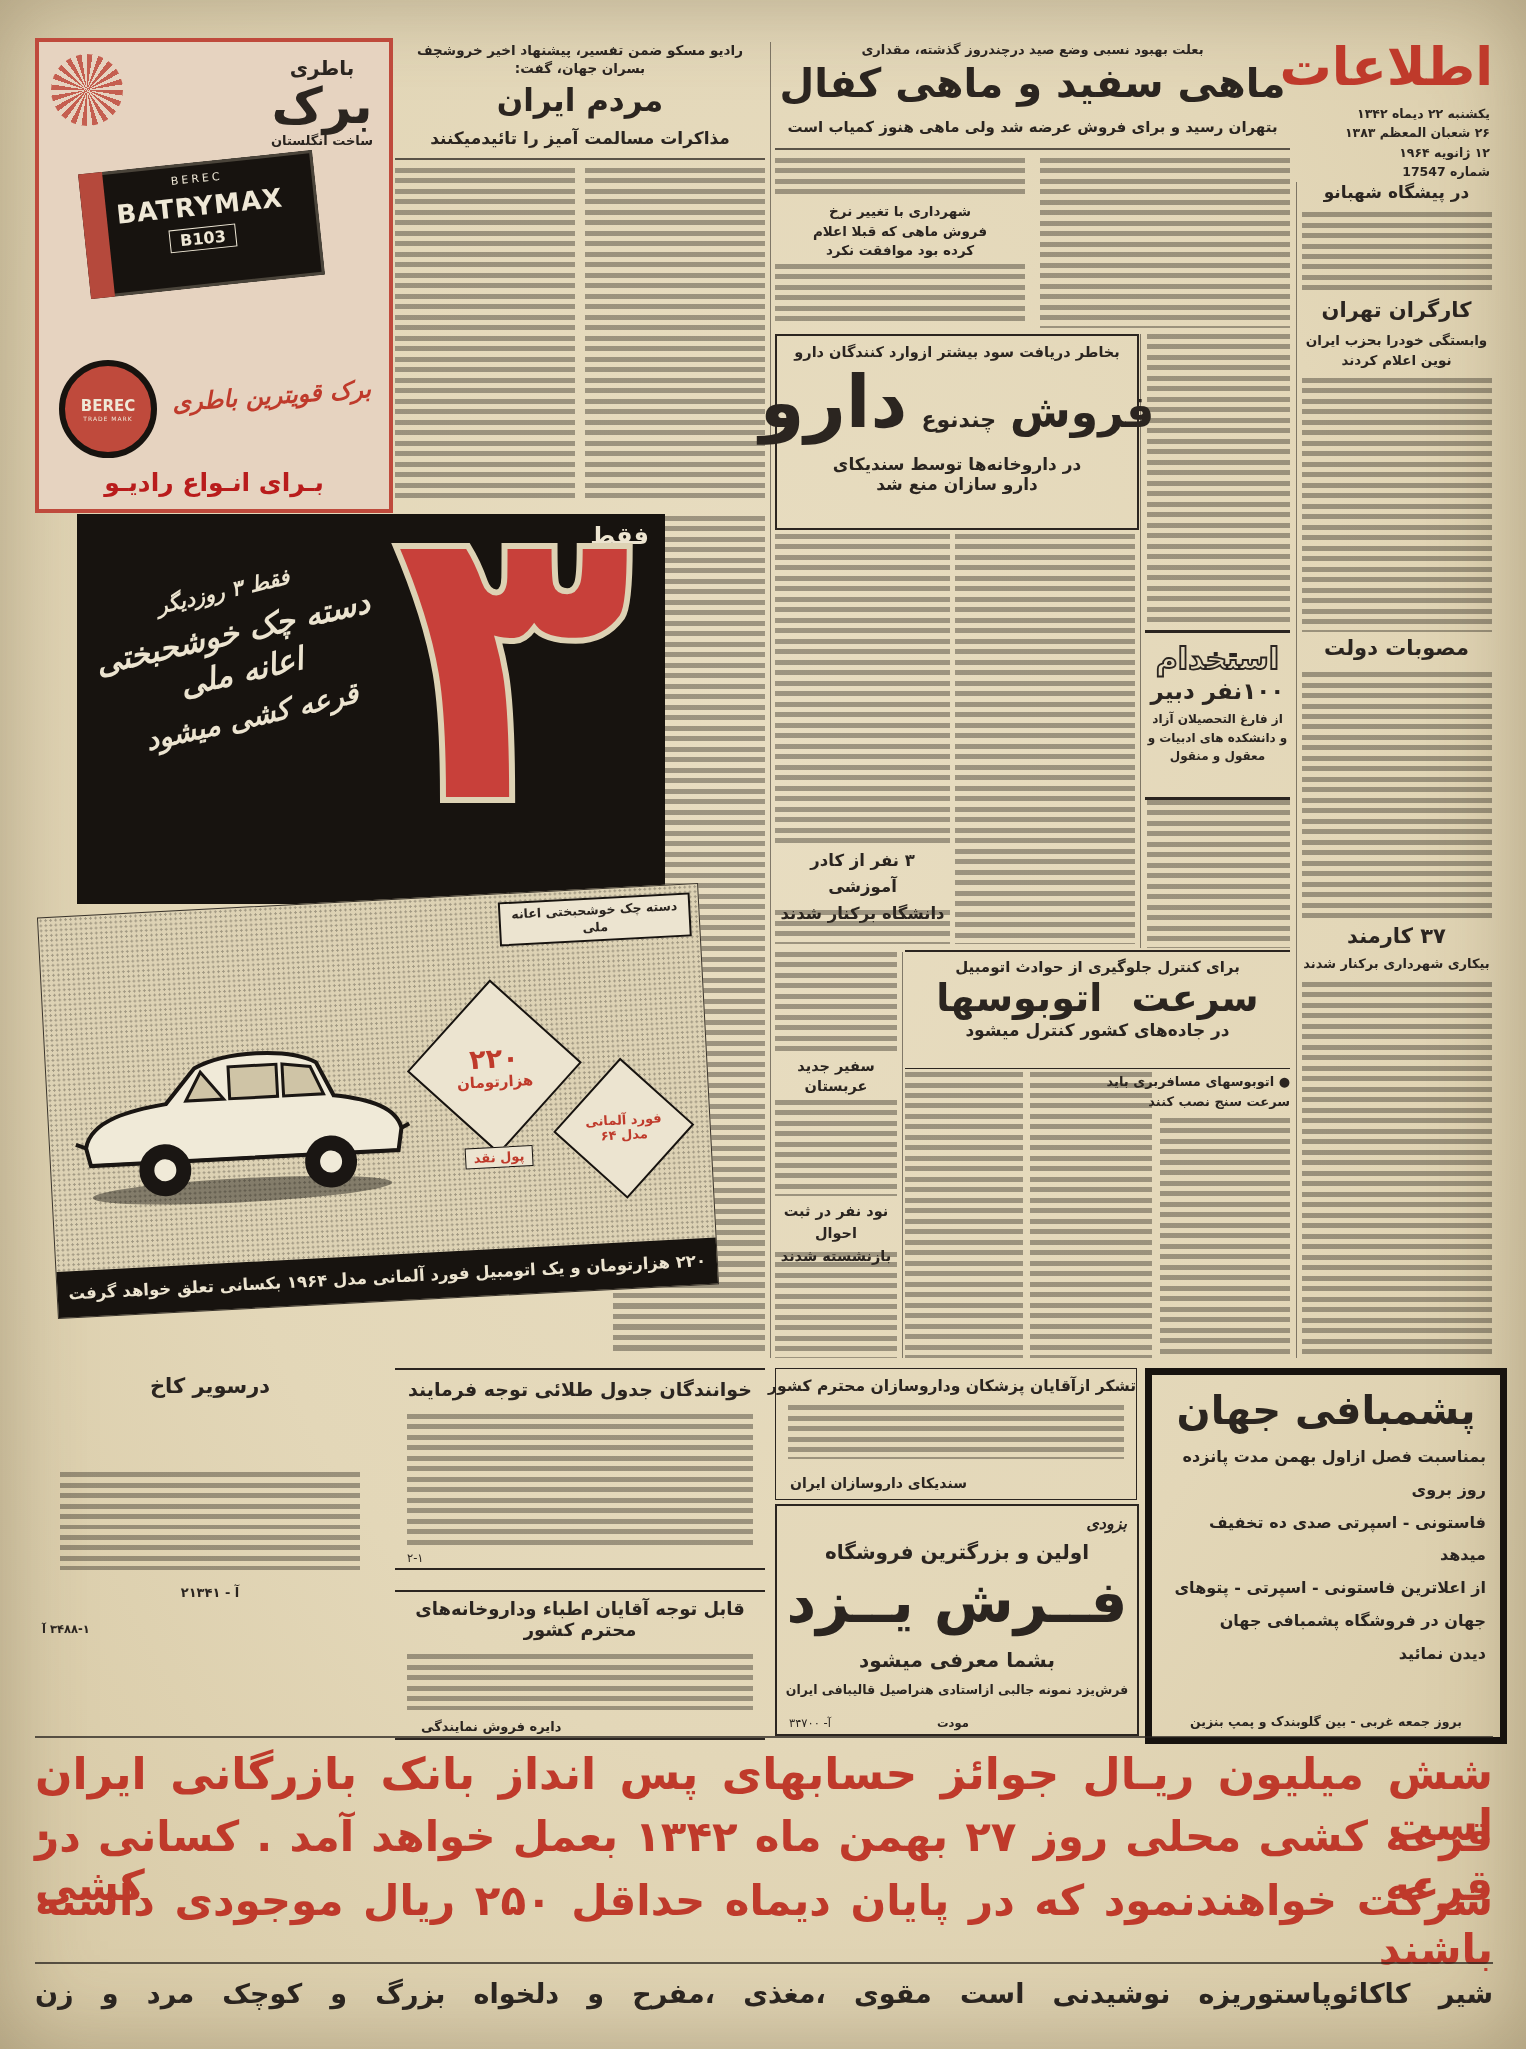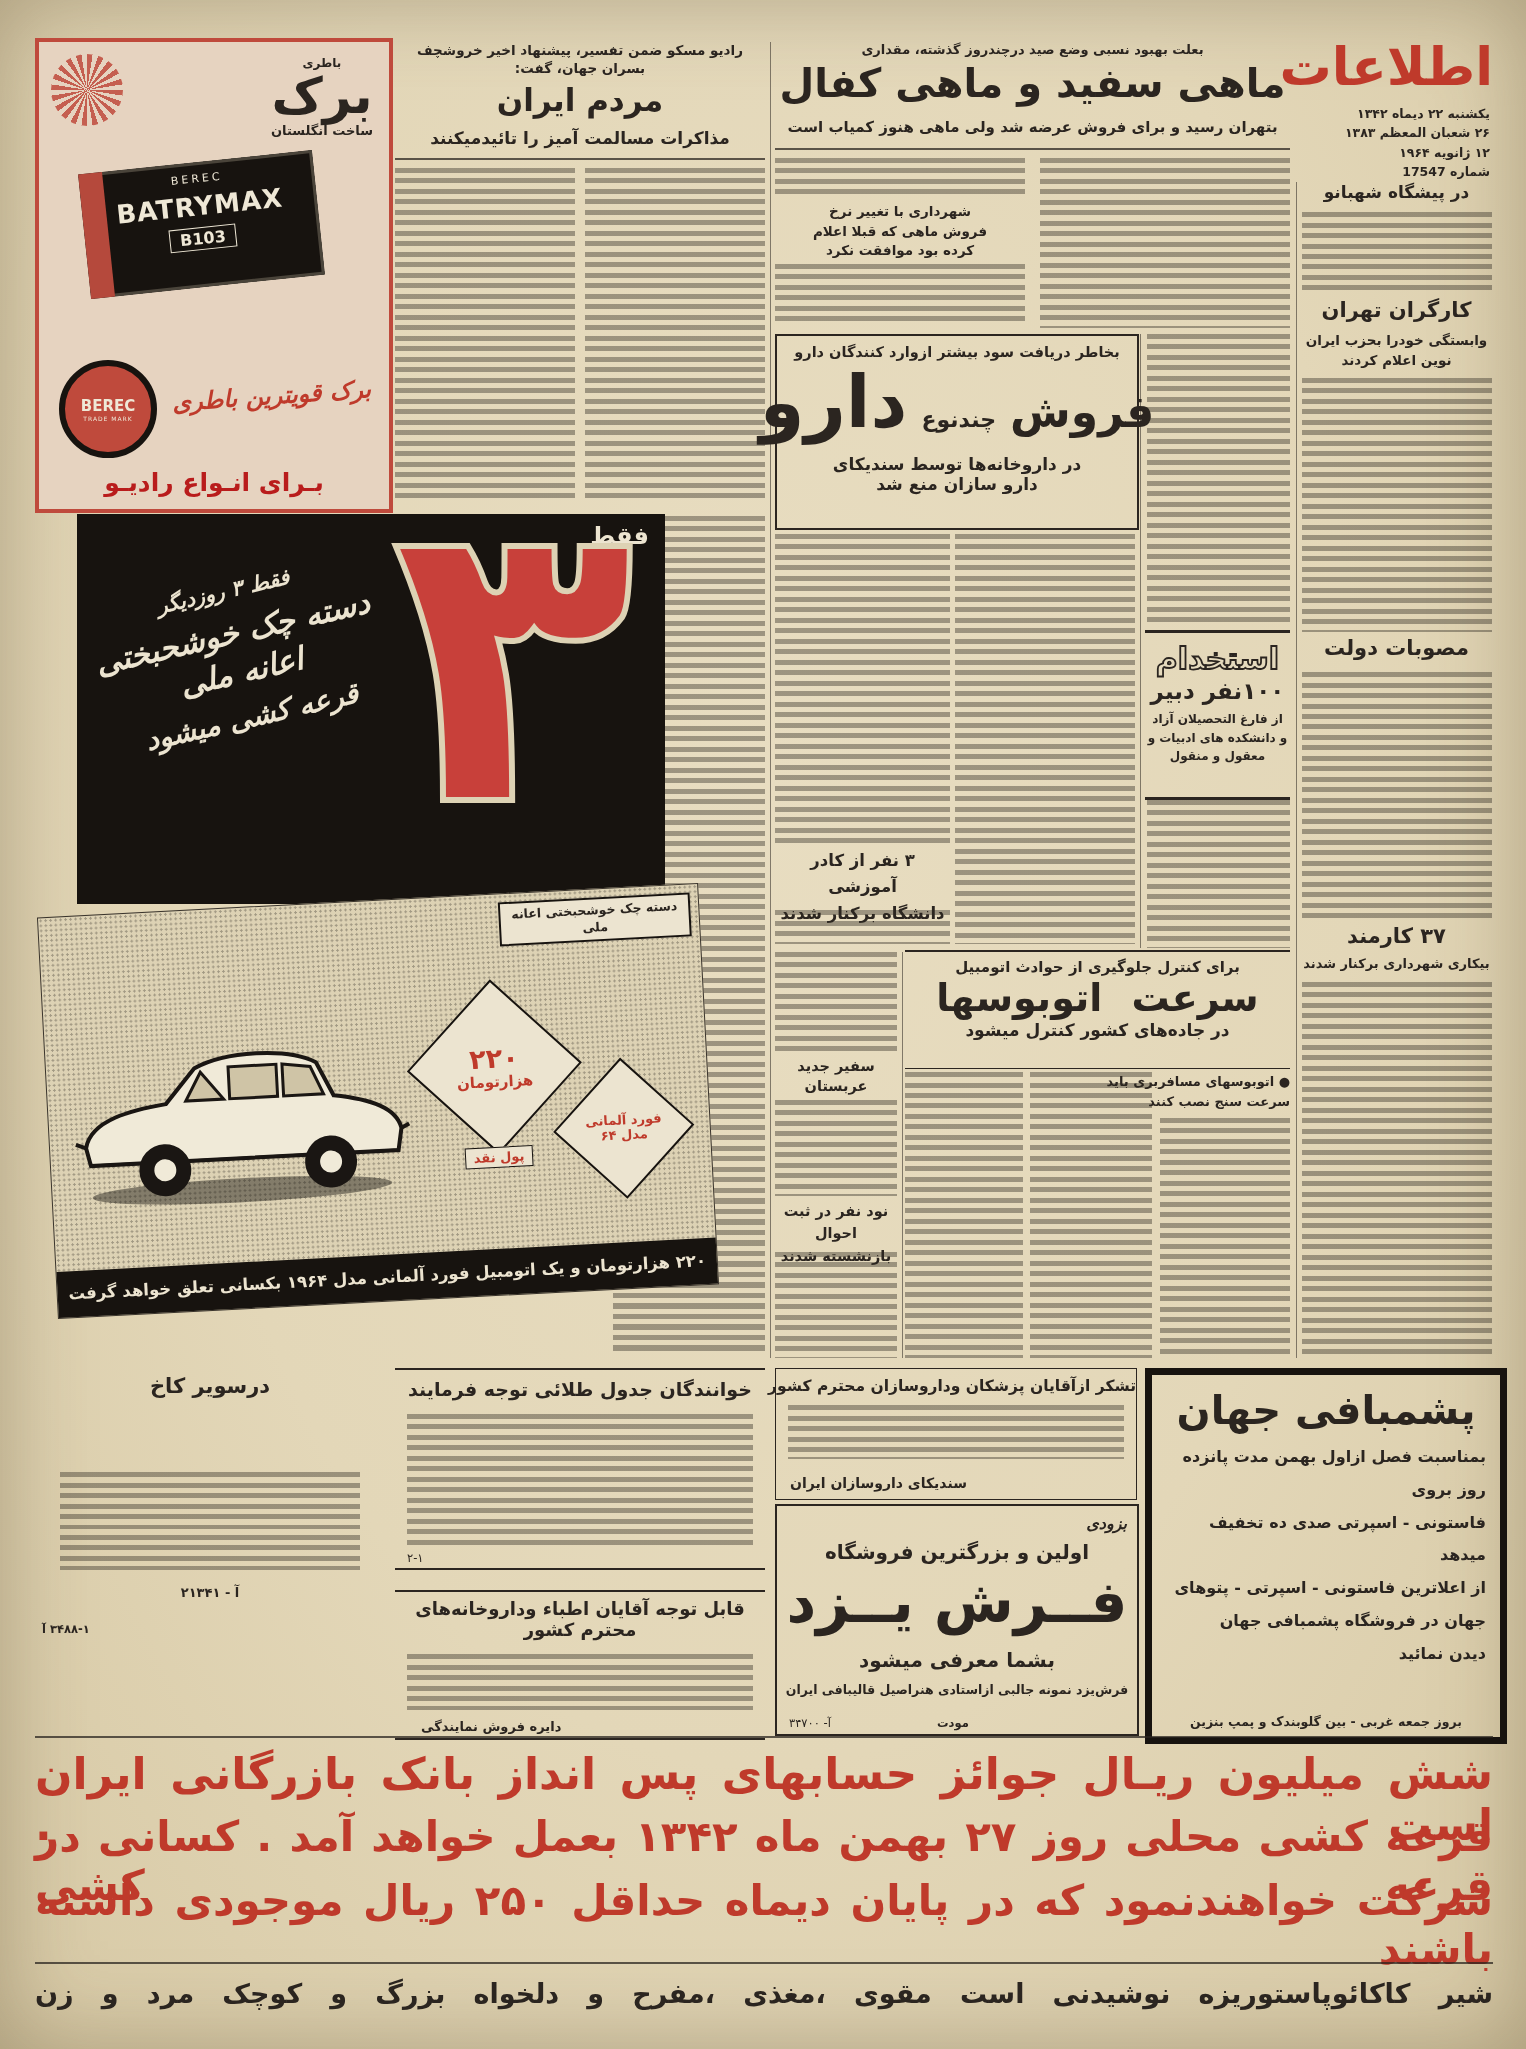--- a/index.html
+++ b/index.html
@@ -123,21 +123,21 @@
   <div class="abs c b7 nw" style="left:395px;top:60px;width:370px;font-size:13.5px;">بسران جهان، گفت:</div>
   <div class="abs c b9 nw" style="left:395px;top:82px;width:370px;font-size:31px;">مردم ایران</div>
   <div class="abs c b8 nw" style="left:395px;top:128px;width:370px;font-size:17px;">مذاکرات مسالمت آمیز را تائیدمیکنند</div>
   <div class="hr" style="left:395px;top:158px;width:370px;"></div>
   <div class="tb" style="left:585px;top:168px;width:180px;height:336px;"></div>
   <div class="tb" style="left:395px;top:168px;width:180px;height:336px;"></div>
 
   <div class="abs" style="left:35px;top:38px;width:350px;height:467px;border:4px solid #bf4a3c;background:#e6d3c0;">
     <div class="abs" style="left:12px;top:12px;width:72px;height:72px;border-radius:50%;background:repeating-conic-gradient(#bf4a3c 0 9deg, transparent 9deg 18deg);opacity:.85;"></div>
     <div class="abs" style="right:16px;top:14px;text-align:center;">
-      <div class="b8 nw" style="font-size:12px;">باطری</div>
+      <div class="b8 nw" style="font-size:20px;">باطری</div>
       <div class="b9 nw" style="font-size:50px;line-height:1.05;">برک</div>
       <div class="b7 nw" style="font-size:13px;">ساخت انگلستان</div>
     </div>
     <div class="abs" style="left:45px;top:120px;width:235px;height:125px;background:#17130f;transform:rotate(-6deg);box-shadow:inset 0 0 0 3px #4a443a;">
       <div class="abs" style="left:0;top:0;bottom:0;width:24px;background:#b5493c;"></div>
       <div class="c" style="color:#efe8d6;font-size:11px;letter-spacing:3px;margin-top:10px;">BEREC</div>
       <div class="c b9" style="color:#efe8d6;font-size:26px;letter-spacing:1px;margin-top:6px;">BATRYMAX</div>
       <div class="c" style="margin-top:8px;">
         <span class="b8" style="color:#efe8d6;font-size:16px;border:1px solid #efe8d6;padding:1px 10px;">B103</span>
       </div>

